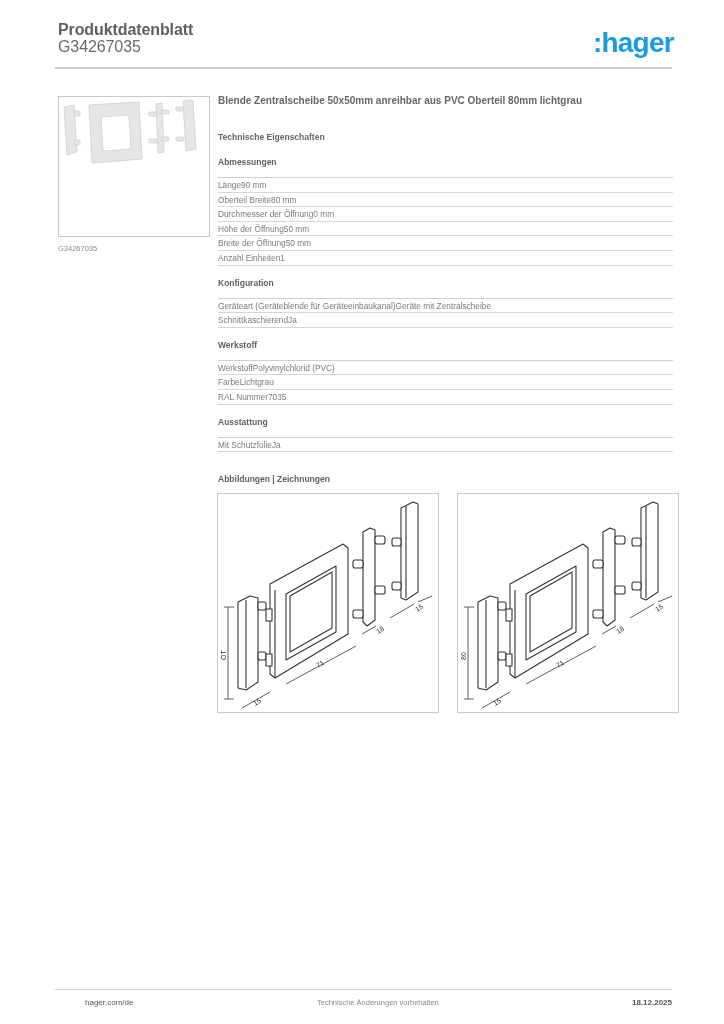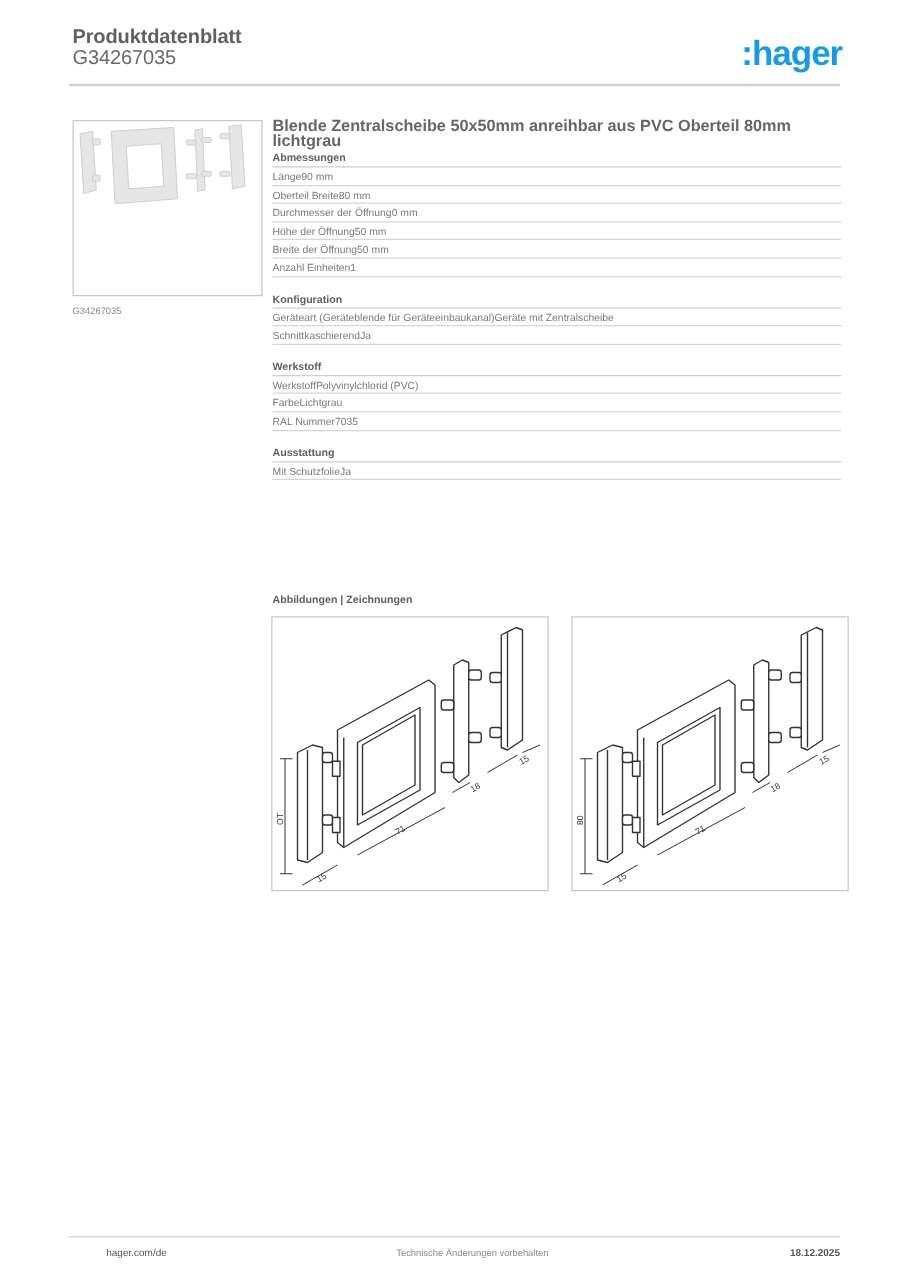--- a/index.html
+++ b/index.html
@@ -8,25 +8,25 @@
 
   .hdr-title { position: absolute; left: 58px; top: 21px; font-size: 16px; font-weight: bold; color: #5f5f5f; letter-spacing: -0.1px; }
   .hdr-num { position: absolute; left: 58px; top: 38px; font-size: 16px; color: #6a6a6a; letter-spacing: -0.1px; }
   .logo { position: absolute; left: 593px; top: 29px; font-size: 28px; font-weight: bold; color: #1a9be0; letter-spacing: -0.8px; line-height: 1; }
   .hdr-rule { position: absolute; left: 55px; top: 67px; width: 617px; height: 2px; background: #d0d0d0; }
 
   .thumb { position: absolute; left: 58px; top: 96px; width: 152px; height: 141px; border: 1px solid #c8c8c8; background: #fff; }
   .thumb-cap { position: absolute; left: 58px; top: 244px; font-size: 7.5px; color: #8a8a8a; }
 
   .main { position: absolute; left: 218px; top: 95px; width: 455px; }
-  .prod-desc { font-size: 13px; font-weight: bold; color: #666; height: 12px; line-height: 12px; }
+  .prod-desc { font-size: 10px; font-weight: bold; color: #666; height: 12px; line-height: 12px; }
   .tech-title { margin-top: 24px; font-size: 8.5px; font-weight: bold; color: #666; line-height: 12px; }
 
   .sec { margin-top: 12px; }
-  .sec-h { font-size: 8.5px; font-weight: bold; color: #5f5f5f; line-height: 11px; border-bottom: 1px solid #cfcfcf; padding-bottom: 1px; }
+  .sec-h { font-size: 8.5px; font-weight: bold; color: #5f5f5f; line-height: 11px; border-bottom: 1px solid #cfcfcf; padding-bottom: 9px; }
   .row { display: flex; font-size: 8.3px; color: #7a7a7a; height: 14.6px; line-height: 14px; border-bottom: 1px solid #d6d6d6; }
 
   .fig-title { position: absolute; left: 218px; top: 474px; font-size: 8.5px; font-weight: bold; color: #5f5f5f; }
   .fig { position: absolute; top: 493px; width: 222px; height: 220px; border: 1px solid #c8c8c8; background: #fff; }
   .fig1 { left: 217px; }
   .fig2 { left: 457px; }
 
   .ftr-rule { position: absolute; left: 55px; top: 989px; width: 617px; height: 1px; background: #cfcfcf; }
   .ftr-left { position: absolute; left: 58px; top: 998px; font-size: 8px; font-weight: normal; color: #555; margin-left: 27px; }
   .ftr-mid { position: absolute; left: 303px; top: 998px; font-size: 7.5px; color: #888; margin-left: 14px; }
@@ -61,20 +61,21 @@
       <path d="M124 4 L134 3 L137 52 L127 54 Z"></path>
       <rect x="117" y="10" width="8" height="4" rx="1"></rect>
       <rect x="117" y="40" width="8" height="4" rx="1"></rect>
     </g>
   </svg>
 </div>
 <div class="thumb-cap">G34267035</div>
 
 <div class="main">
   <div class="prod-desc">Blende Zentralscheibe 50x50mm anreihbar aus PVC Oberteil 80mm lichtgrau</div>
+  <div class="tech-title">Technische Eigenschaften</div>
 
   <div class="sec" style="margin-top:14px">
     <div class="sec-h">Abmessungen</div>
     <div class="row">
         <span>Länge</span>
         <span>90 mm</span>
       </div>
     <div class="row">
         <span>Oberteil Breite</span>
         <span>80 mm</span>

